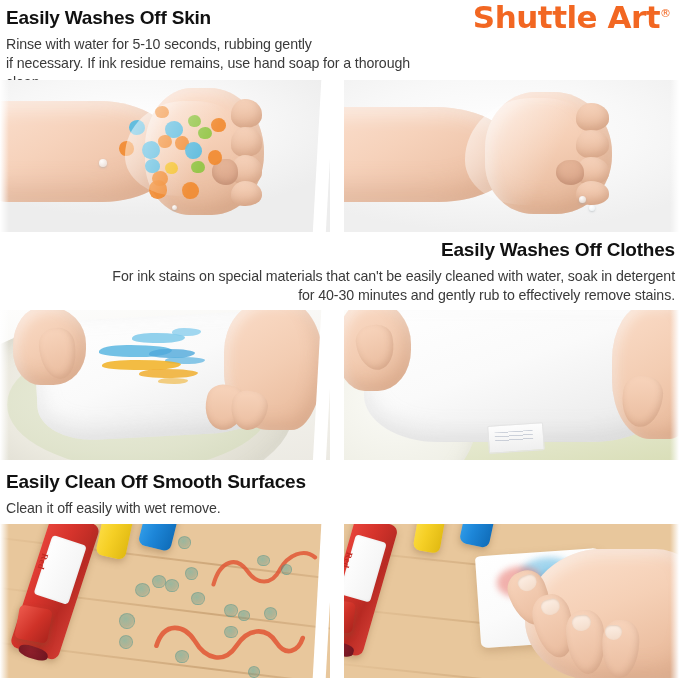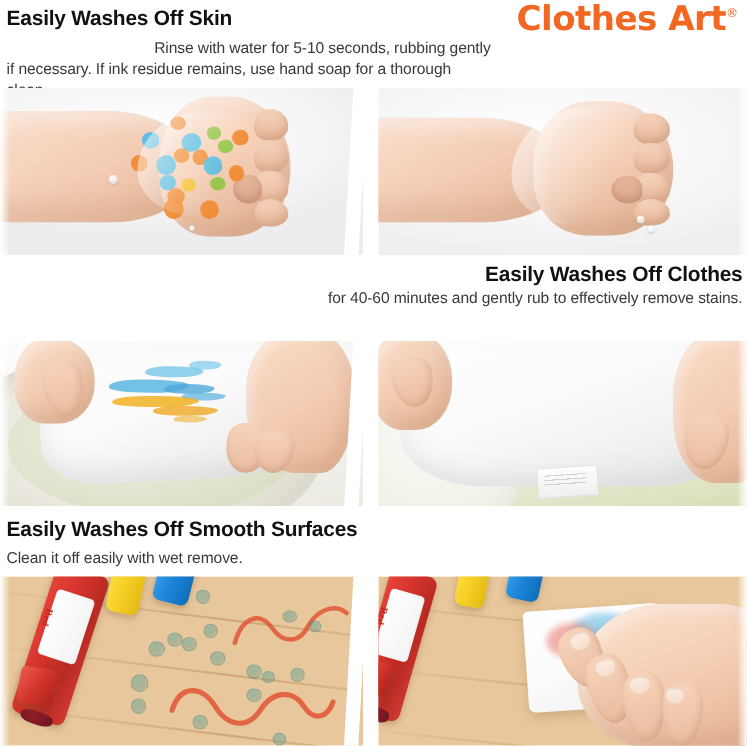--- a/index.html
+++ b/index.html
@@ -331,26 +331,26 @@
     border-radius: 40% 40% 55% 55% / 45% 45% 60% 60%;
     box-shadow: inset 0 1px 2px rgba(190,150,120,.4);
   }
 </style>
 </head>
 <body>
 
 <div class="page">
 
   <div class="logo">
-    <span>Clothes Art</span><span class="reg">®</span>
+    <span>Shuttle Art</span><span class="reg">®</span>
   </div>
 
   <div class="text-block align-left" style="left:6px; top:6px; width:440px;">
     <div class="headline">Easily Washes Off Skin</div>
-    <div class="bodytext" style="margin-top:5px;text-align:right;">Rinse with water for 5-10 seconds, rubbing gently</div>
+    <div class="bodytext" style="margin-top:5px;">Rinse with water for 5-10 seconds, rubbing gently</div>
     <div class="bodytext">if necessary.  If ink residue remains, use hand soap for a thorough clean.</div>
   </div>
 
   <div class="photo-row" style="top:80px; height:152px;">
 
     <div class="panel panel-left">
       <div class="scene-white">
         <div class="hand hand-a"></div>
         <div class="fist">
           <div class="knuckle k1"></div>
@@ -400,21 +400,22 @@
         <div class="droplet" style="left:73%; top:82%; width:1.8%; height:4%;"></div>
       </div>
       <div class="edge-fade-r"></div>
     </div>
 
     <div class="divider"></div>
   </div>
 
   <div class="text-block align-right" style="right:4px; top:238px; width:672px;">
     <div class="headline">Easily Washes Off Clothes</div>
-    <div class="bodytext">for 40-60 minutes and gently rub to effectively remove stains.</div>
+    <div class="bodytext" style="margin-top:5px;">For ink stains on special materials that can't be easily cleaned with water, soak in detergent</div>
+    <div class="bodytext">for 40-30 minutes and gently rub to effectively remove stains.</div>
   </div>
 
   <div class="photo-row" style="top:310px; height:150px;">
 
     <div class="panel panel-left">
       <div class="scene-basin">
         <div class="basin"></div>
         <div class="water"></div>
         <div class="shirt shirt-a"></div>
 
@@ -447,21 +448,21 @@
         <div class="hand-grip" style="left:80%; top:-4%; width:26%; height:90%; border-radius:40% 36% 34% 44% / 42% 44% 52% 44%;"></div>
         <div class="finger" style="left:83%; top:44%; width:12%; height:34%; transform:rotate(8deg);"></div>
       </div>
       <div class="edge-fade-r"></div>
     </div>
 
     <div class="divider"></div>
   </div>
 
   <div class="text-block align-left" style="left:6px; top:470px; width:520px;">
-    <div class="headline">Easily Washes Off Smooth Surfaces</div>
+    <div class="headline">Easily Clean Off Smooth Surfaces</div>
     <div class="bodytext" style="margin-top:5px;">Clean it off easily with wet remove.</div>
   </div>
 
   <div class="photo-row" style="top:524px; height:154px;">
 
     <div class="panel panel-left">
       <div class="scene-wood">
         <div class="wood-seam" style="left:-10%; top:6%;  transform:rotate(7deg);"></div>
         <div class="wood-seam" style="left:-10%; top:38%; transform:rotate(7deg);"></div>
         <div class="wood-seam" style="left:-10%; top:74%; transform:rotate(7deg);"></div>

